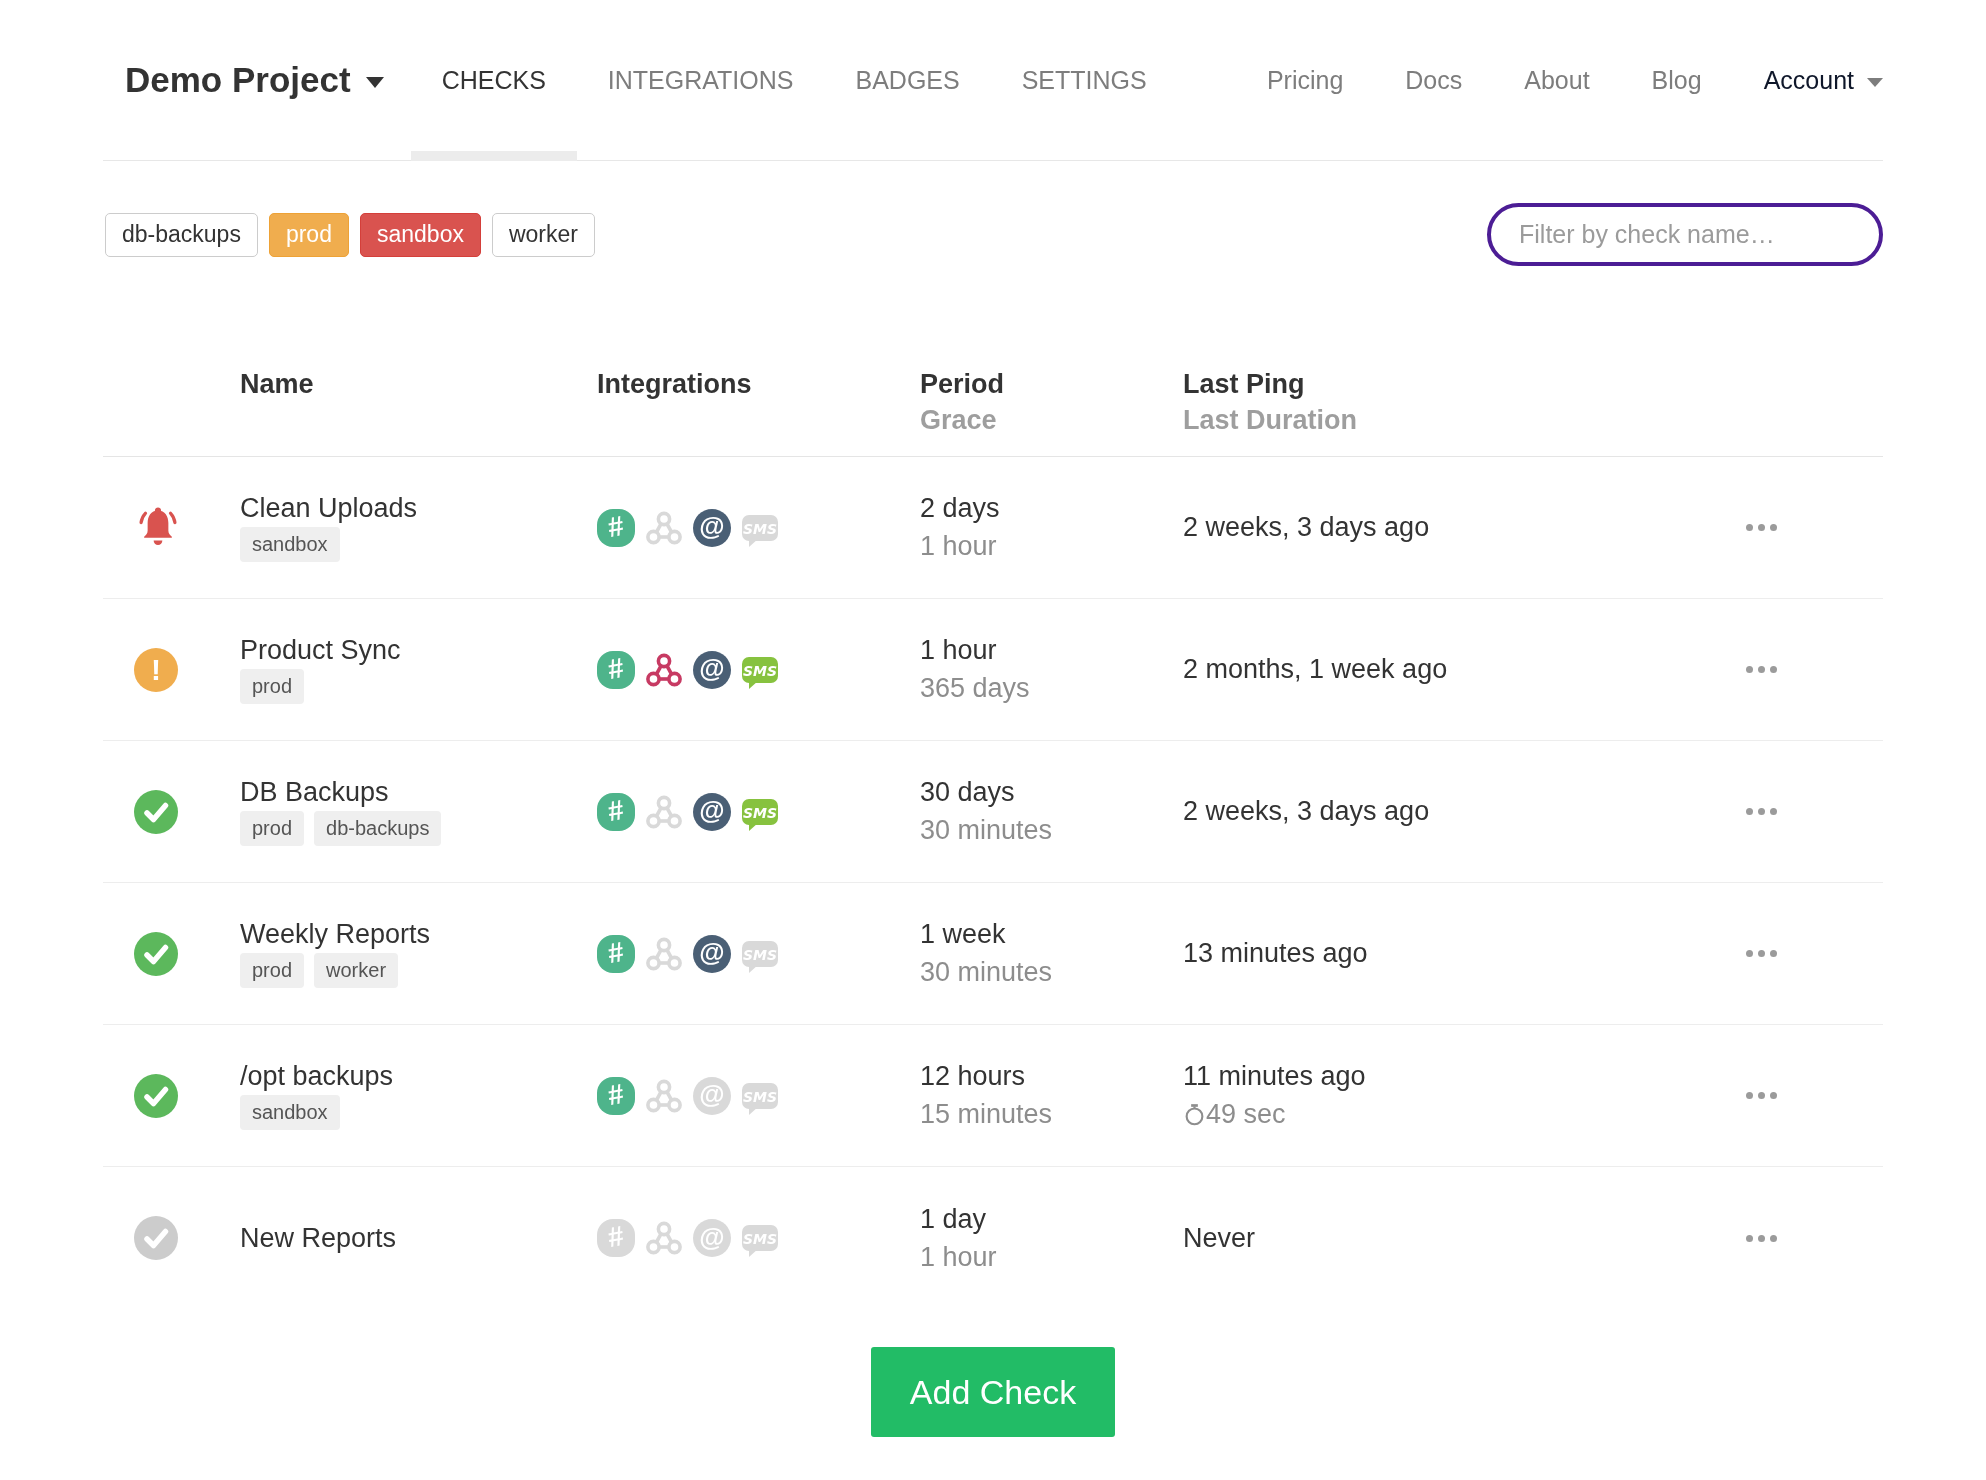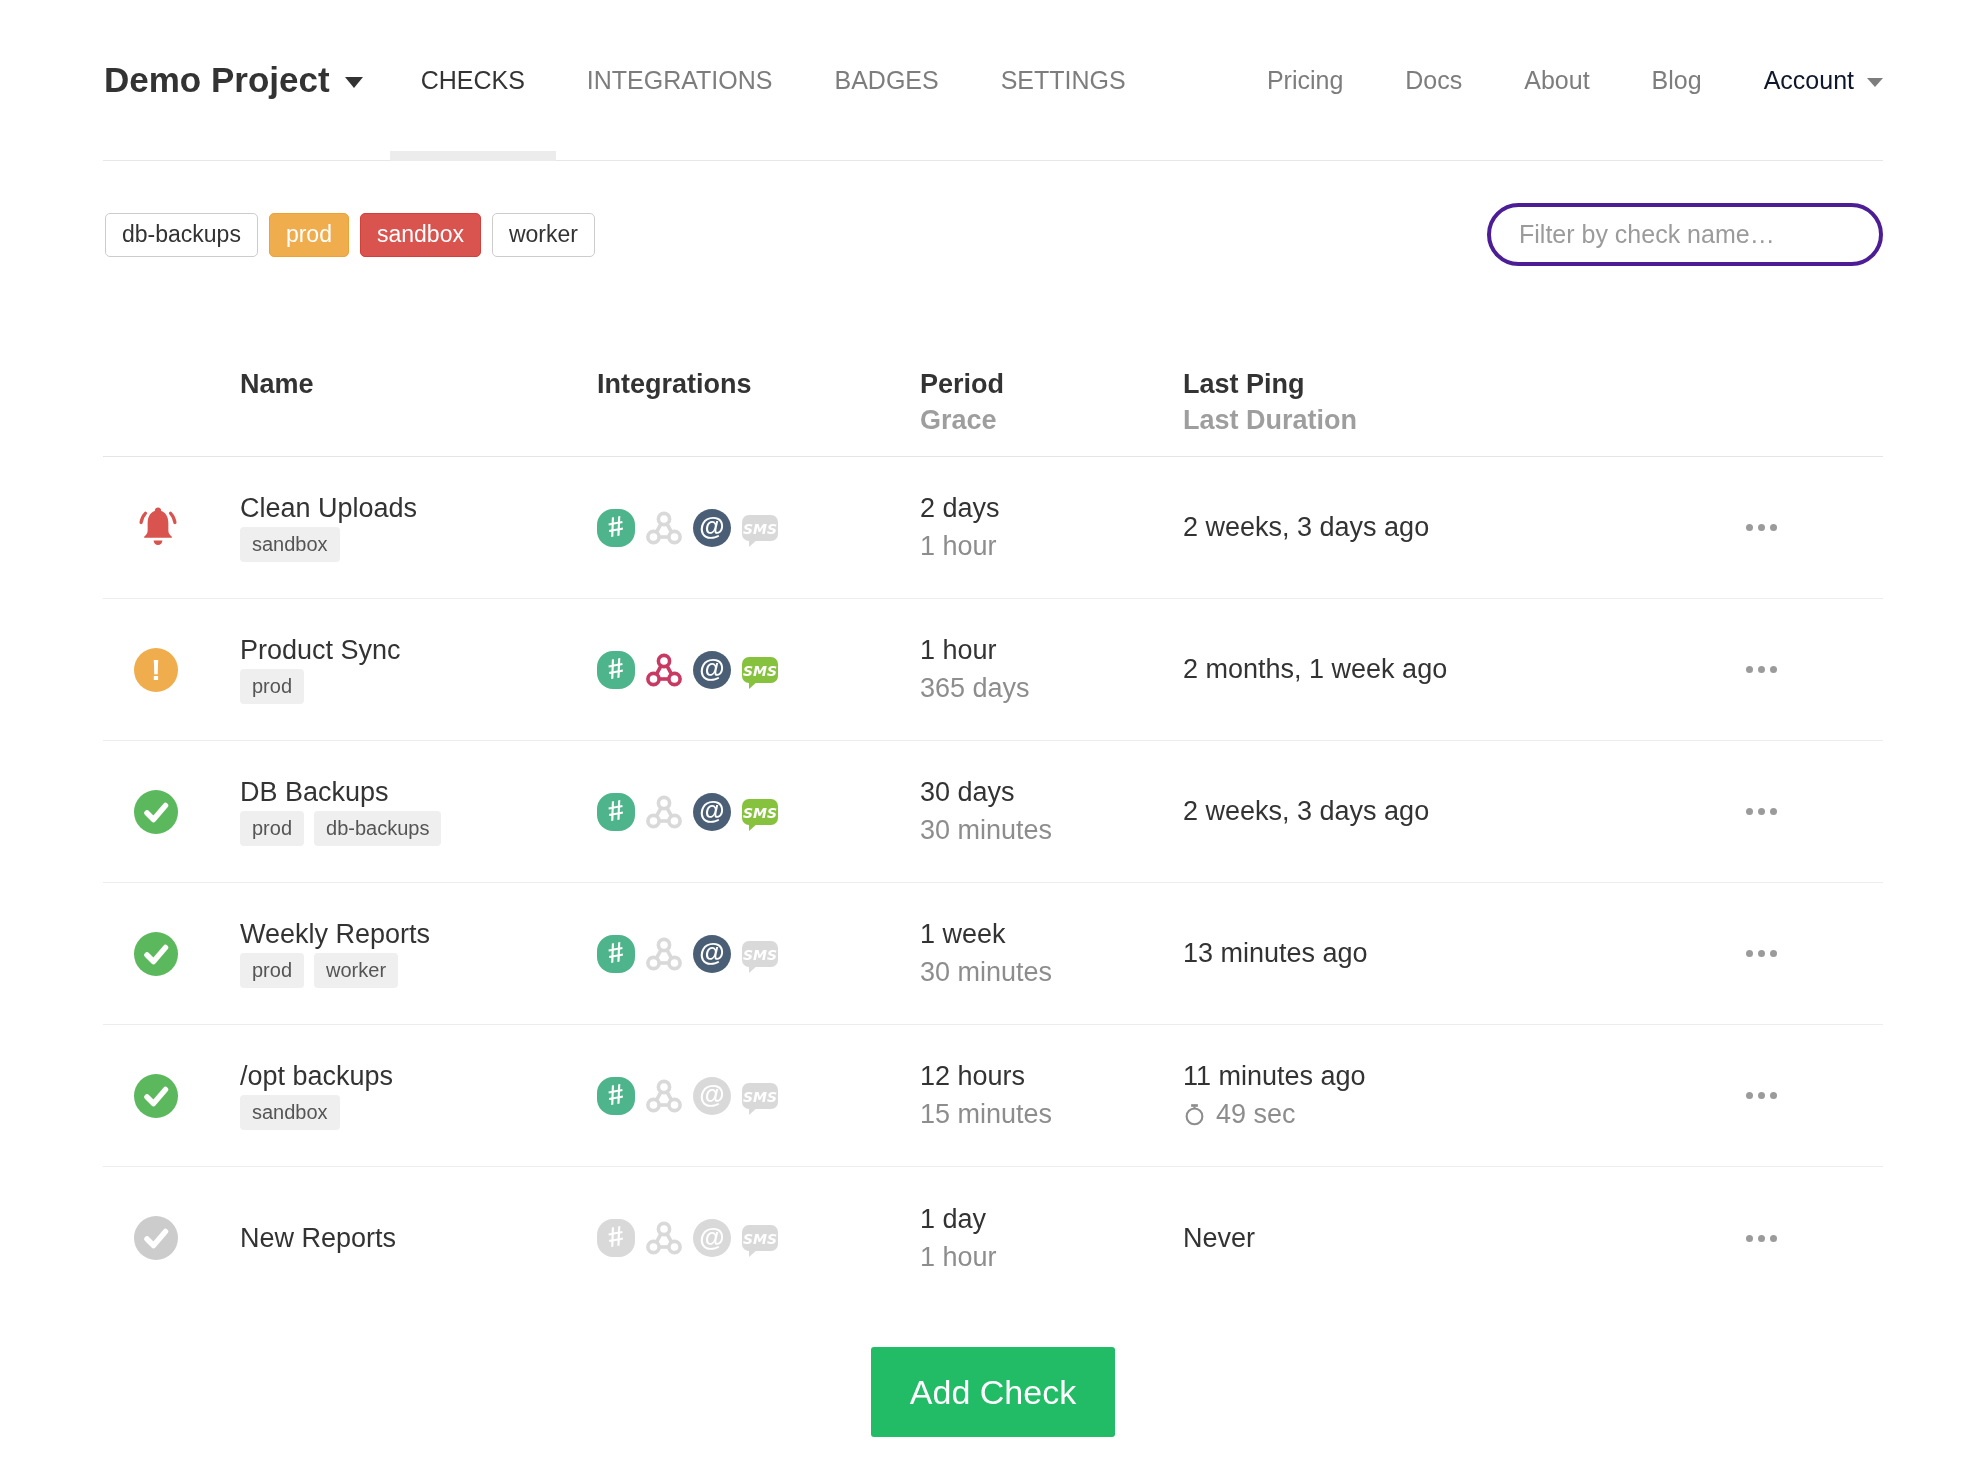--- a/index.html
+++ b/index.html
@@ -6,21 +6,21 @@
   html,body { margin:0; padding:0; background:#fff; }
   body {
     width:1986px; height:1480px;
     font-family:"Liberation Sans", sans-serif;
     color:#333; overflow:hidden;
   }
   .container { width:1780px; margin:0 auto; }
 
   
   .nav { display:flex; align-items:center; height:161px; border-bottom:1px solid #e7e7e7; }
-  .project { display:flex; align-items:center; gap:15px; font-size:35px; font-weight:bold; color:#333; cursor:pointer; margin-left:1px; }
+  .project { display:flex; align-items:center; gap:15px; font-size:35px; font-weight:bold; color:#333; cursor:pointer; margin-left:22px; }
   .caret-down { width:0; height:0; border-left:9px solid transparent; border-right:9px solid transparent; border-top:11px solid #333; margin-top:5px; }
   .tabs { display:flex; height:100%; margin-left:27px; }
   .tab { display:flex; align-items:center; padding:0 31px; font-size:25px; color:#7d7d7d; cursor:pointer; position:relative; }
   .tab.active { color:#333;justify-content:center; }
   .tab.active::after { content:""; position:absolute; left:0; right:0; bottom:-1px; height:10px; background:#ececec; }
   .nav-right { display:flex; align-items:center; margin-left:auto; height:100%; }
   .nav-link { display:flex; align-items:center; padding:8px 31px; font-size:25px; color:#7d7d7d; cursor:pointer; height:100%; }
   .account { display:flex; align-items:center; gap:13px; padding-left:31px; font-size:25px; color:#0f172a; cursor:pointer; height:100%; }
   .caret-down.small { border-left-width:8px; border-right-width:8px; border-top-width:9px; border-top-color:#7d7d7d; margin-top:4px; }
 
@@ -68,21 +68,21 @@
   .int-webhook.off { color:var(--integration-off); }
   .int-email { border-radius:50%; background:var(--email-slate); }
   .int-email span { color:#fff; font-size:26px; font-weight:bold; margin-top:-2px; }
   .int-email.off { background:var(--integration-off); }
   .int-sms { color:var(--sms-green); }
   .int-sms.off { color:var(--integration-off); }
 
   .period-cell, .ping-cell { display:flex; flex-direction:column; gap:7px; }
   .line1 { font-size:27px; color:#333; }
   .line2 { font-size:27px; color:#8d8d8d; }
-  .duration { font-size:27px; color:#8d8d8d; display:flex; align-items:center; gap:10px; }
+  .duration { font-size:27px; color:#8d8d8d; display:flex; align-items:center; }
 
   .menu-cell { display:flex; }
   .menu-btn { display:flex; gap:5px; padding:12px; margin-left:11px; background:none; border:none; cursor:pointer; }
   .dot { width:7px; height:7px; border-radius:50%; background:#9b9b9b; }
 
   .add-check { display:block; margin:38px auto 0; width:244px; height:90px;
                background:var(--accent-green); color:#fff; font-size:34px;
                border:none; border-radius:3px; cursor:pointer; font-family:inherit; }
 </style>
 </head>

